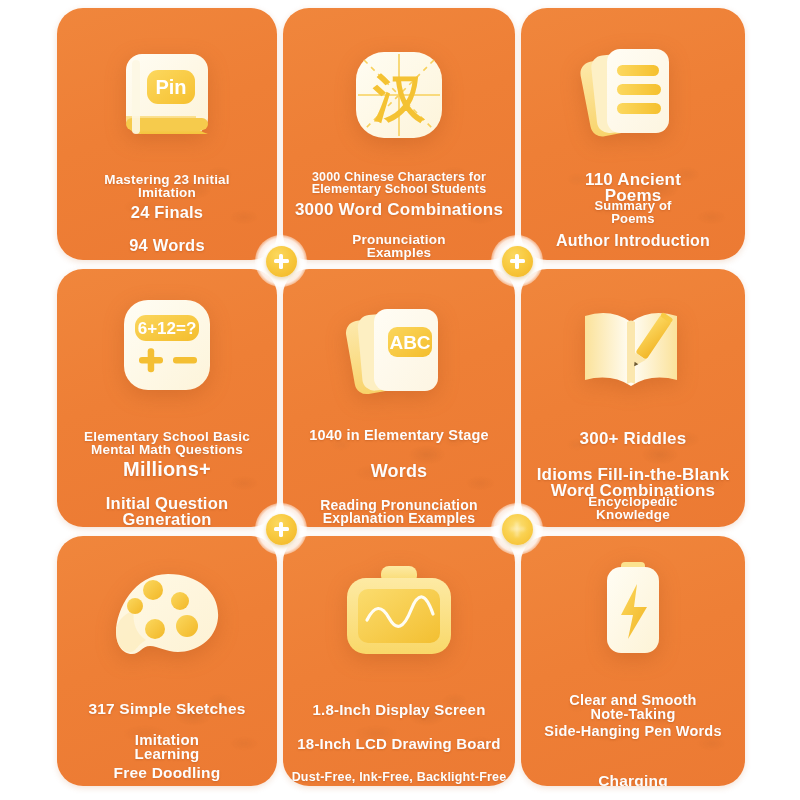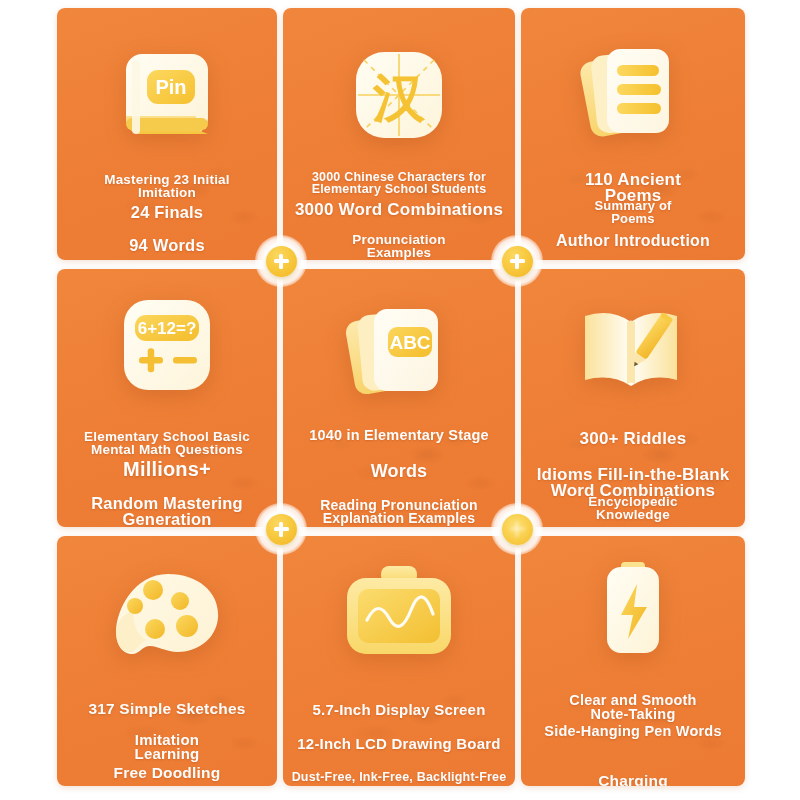--- a/index.html
+++ b/index.html
@@ -27,21 +27,21 @@
     height: 778px;
     display: grid;
     grid-template-columns: 220px 232px 224px;
     grid-template-rows: 252px 258px 250px;
     column-gap: 6px;
     row-gap: 9px;
   }
 
   .card {
     position: relative;
-    border-radius: 8px;
+    border-radius: 26px;
     background: linear-gradient(160deg, #f0863c 0%, #ee7f36 45%, #ec7a33 100%);
     overflow: hidden;
     box-shadow: 0 2px 6px rgba(190, 95, 30, .18);
     display: flex;
     flex-direction: column;
     align-items: center;
   }
 
   
   .card .texture {
@@ -258,21 +258,21 @@
             <rect x="22" y="62" width="24" height="6.5" rx="3"></rect>
             <rect x="30.7" y="53.3" width="6.5" height="24" rx="3"></rect>
             <rect x="56" y="62" width="24" height="6.5" rx="3"></rect>
           </g>
         </svg>
       </div>
       <div class="lines" style="margin-top:34px">
         <div class="ln" style="font-size:13.5px">Elementary School Basic</div>
         <div class="ln" style="font-size:13.5px;margin-top:-2px">Mental Math Questions</div>
         <div class="ln" style="font-size:20px;margin-top:1px">Millions+</div>
-        <div class="ln" style="font-size:16.5px;margin-top:13px">Random Mastering</div>
+        <div class="ln" style="font-size:16.5px;margin-top:13px">Initial Question</div>
         <div class="ln" style="font-size:16.5px;margin-top:-2px">Generation</div>
       </div>
     </div>
 
     <div class="card">
       <div class="texture"></div>
       <div class="icon-wrap" style="margin-top:28px;height:112px">
         <svg class="ico" width="114" height="110" viewBox="0 0 114 110">
           <defs>
             <linearGradient id="abF" x1="0" y1="0" x2="1" y2="1">
@@ -389,22 +389,22 @@
                 <stop offset="1" stop-color="#f3bf31"></stop>
             </linearGradient>
           </defs>
           <rect x="46" y="4" width="36" height="18" rx="8" fill="url(#lcdB)"></rect>
           <rect x="12" y="16" width="104" height="76" rx="19" fill="url(#lcdB)"></rect>
           <rect x="23" y="27" width="82" height="54" rx="10" fill="url(#lcdS)"></rect>
           <path d="M32 58 q11 -22 22 -2 t22 -8 t22 4" fill="none" stroke="#fffdf3" stroke-width="3.2" stroke-linecap="round"></path>
         </svg>
       </div>
       <div class="lines" style="margin-top:34px">
-        <div class="ln" style="font-size:15px">5.7-Inch Display Screen</div>
-        <div class="ln" style="font-size:15px;margin-top:17px">12-Inch LCD Drawing Board</div>
+        <div class="ln" style="font-size:15px">1.8-Inch Display Screen</div>
+        <div class="ln" style="font-size:15px;margin-top:17px">18-Inch LCD Drawing Board</div>
         <div class="ln" style="font-size:12.5px;margin-top:17px">Dust-Free, Ink-Free, Backlight-Free</div>
       </div>
     </div>
 
     <div class="card">
       <div class="texture"></div>
       <div class="icon-wrap" style="margin-top:24px;height:106px">
         <svg class="ico" width="80" height="100" viewBox="0 0 80 100">
           <defs>
             <linearGradient id="btB" x1="0" y1="0" x2="1" y2="1">

